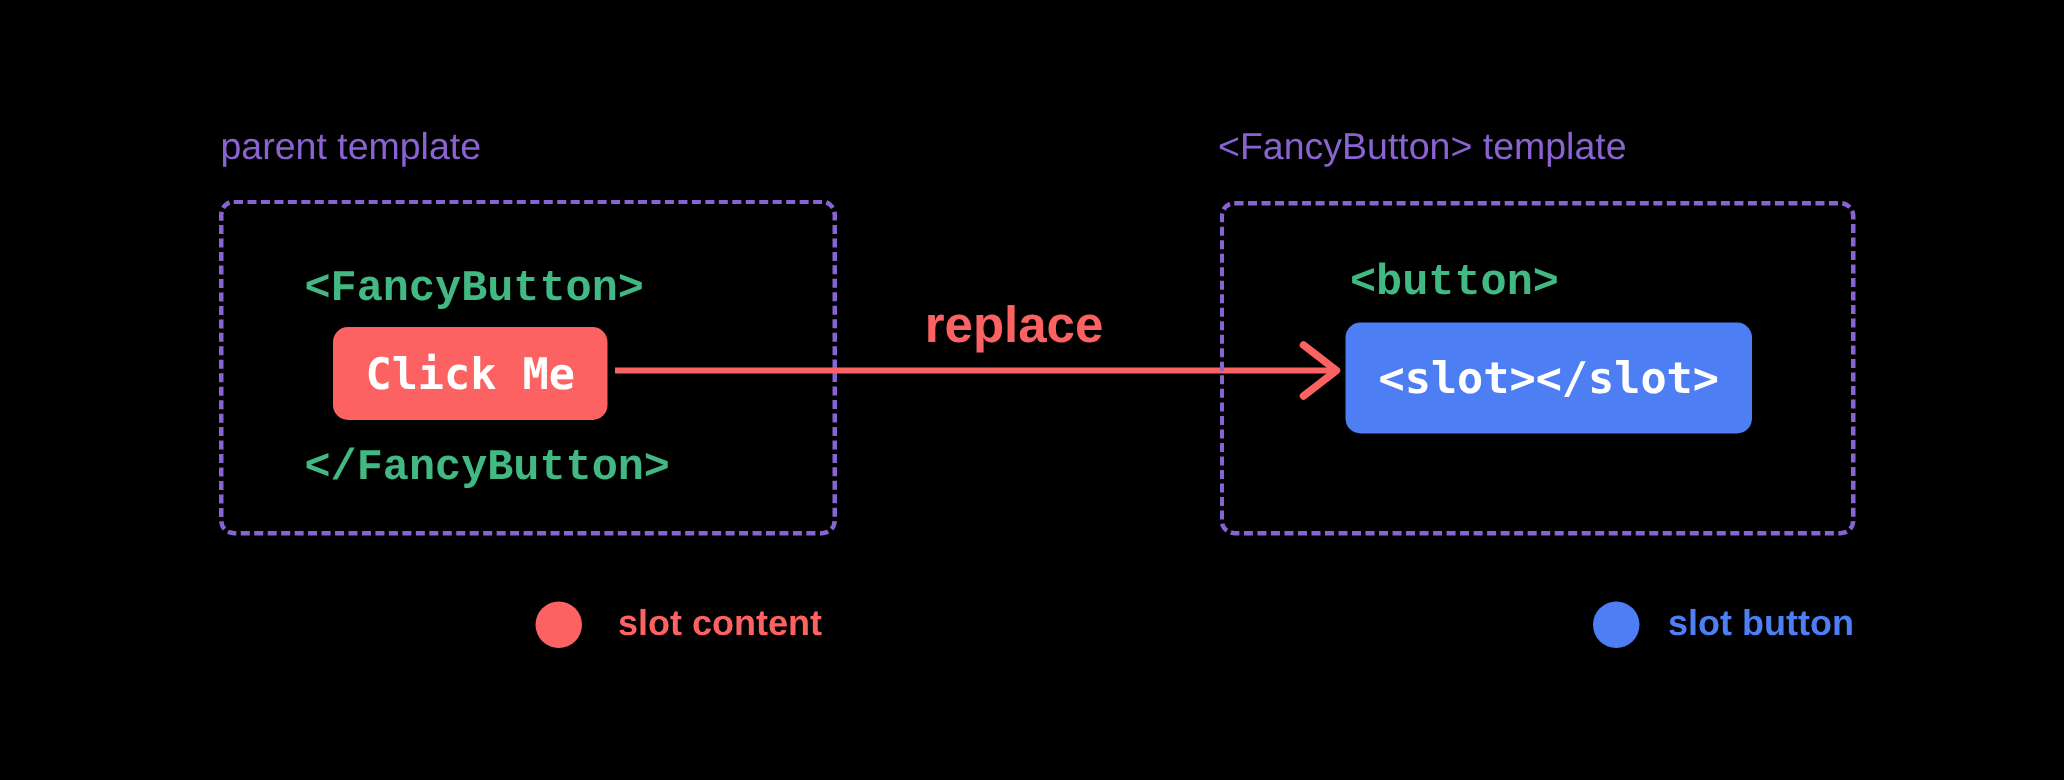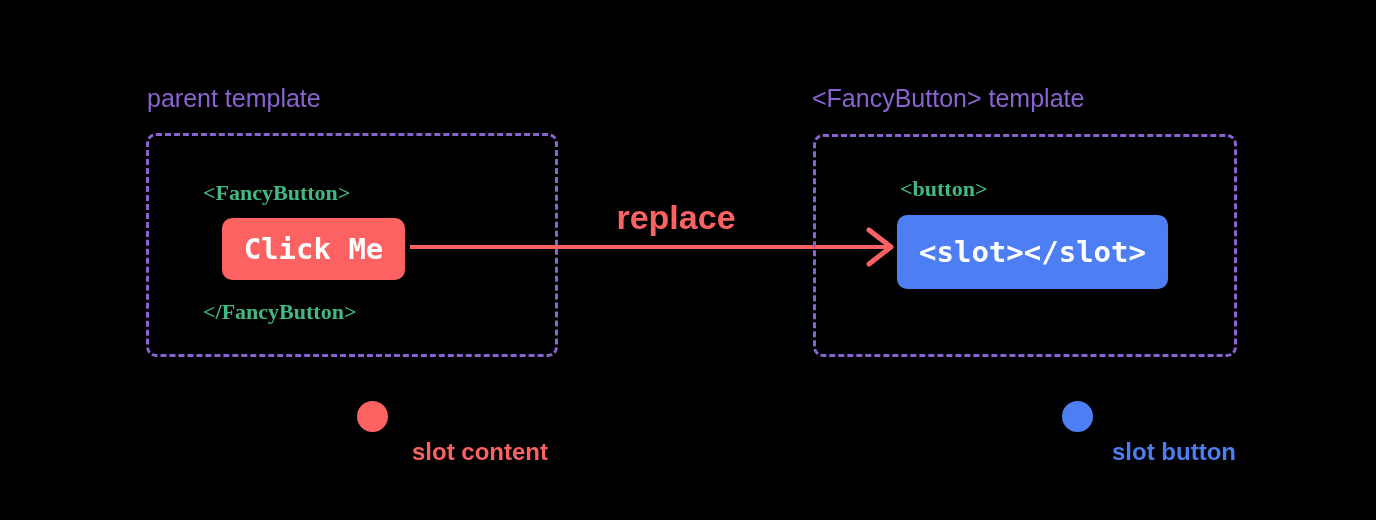--- a/index.html
+++ b/index.html
@@ -24,23 +24,23 @@
     white-space: pre;
   }
   .dashed-box {
     position: absolute;
     border: 3px dashed var(--purple, #8a63d2);
     border-radius: 10px;
     box-sizing: border-box;
   }
   .code {
     position: absolute;
-    font-family: Liberation Serif, serif;
+    font-family: Liberation Mono, monospace;
     font-weight: bold;
-    font-size: 22px;
+    font-size: 29px;
     line-height: 32px;
     color: var(--green, #42b883);
     white-space: pre;
   }
   .pill {
     position: absolute;
     display: flex;
     align-items: center;
     justify-content: center;
     border-radius: 10px;
@@ -84,21 +84,20 @@
     border-radius: 50%;
   }
   .legend-dot.red  { background: var(--red, #fc6262); }
   .legend-dot.blue { background: var(--blue, #4d7ef3); }
   .legend-label {
     position: absolute;
     font-size: 24px;
     line-height: 28px;
     font-weight: bold;
     white-space: pre;
-    margin-top: 36px;
   }
   .legend-label.red  { color: var(--red, #fc6262); }
   .legend-label.blue { color: var(--blue, #4d7ef3); }
 
   
   #parent-title { left: 147px; top: 84px; }
   #fancy-title  { left: 812px; top: 84px; }
 
   #parent-box { left: 146px; top: 133px; width: 412px; height: 224px; }
   #fancy-box  { left: 813px; top: 134px; width: 424px; height: 223px; }

